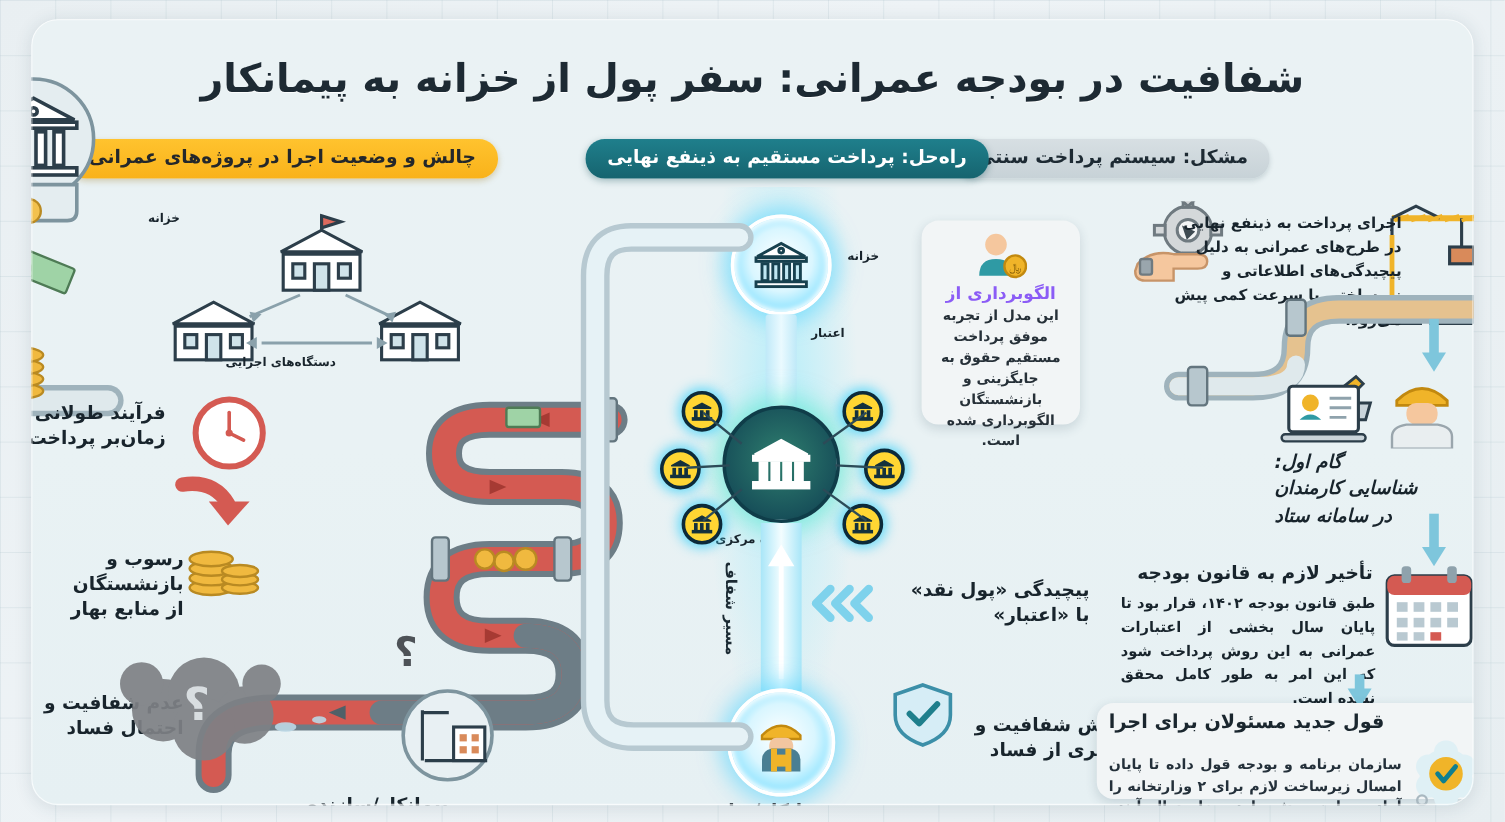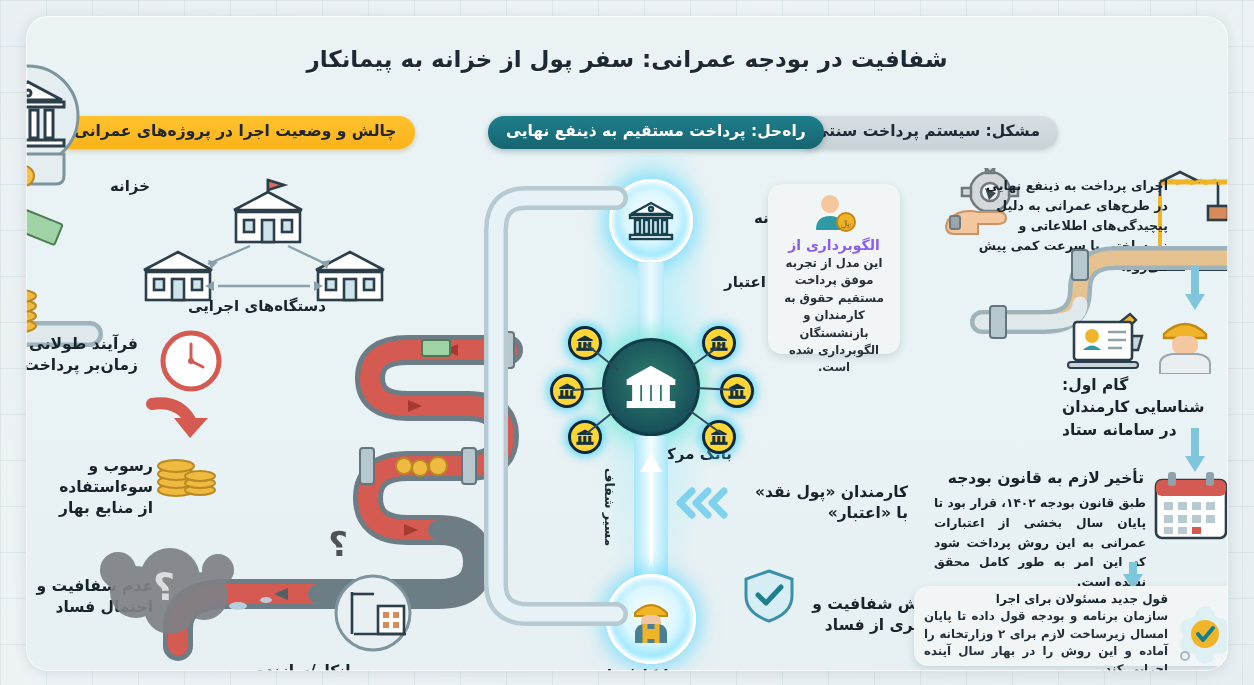--- a/index.html
+++ b/index.html
@@ -33,21 +33,21 @@
   }
   .card::after{
     content:""; position:absolute; inset:0; border-radius:22px;
     box-shadow: inset 0 0 0 1px rgba(255,255,255,.7);
     pointer-events:none;
   }
   
   .title {
     position: absolute; top: 30px; left: 0; right: 0;
     text-align: center;
-    font-size: 23px; font-weight: bold; color: #1d2a33;
+    font-size: 33px; font-weight: bold; color: #1d2a33;
     letter-spacing: -.2px;
     text-shadow: 0 1px 0 rgba(255,255,255,.8);
   }
   
   .badge {
     position: absolute;
     border-radius: 16px;
     font-size: 15.5px; font-weight: bold;
     padding: 6px 18px 8px;
     white-space: nowrap;
@@ -65,21 +65,21 @@
     box-shadow: 0 2px 6px rgba(20,80,90,.35);
   }
   .badge-yellow {
     background: linear-gradient(180deg,#ffc32e,#f9b21a);
     color: #23272b;
     box-shadow: 0 2px 5px rgba(150,110,10,.30);
   }
   
   .lbl { position: absolute; color: #18242c; font-weight: bold; line-height: 1.35; }
   .lbl.sm { font-size: 12.5px; }
-  .lbl.md { font-size: 15px; margin-left: 48px; }
+  .lbl.md { font-size: 10px; }
   .lbl.lg { font-size: 15.5px; }
   .lbl.c  { text-align: left; }
   .lbl.r  { text-align: right; }
 
   
   .infocard {
     position: absolute;
     background: #f2f5f6;
     border-radius: 14px;
     box-shadow: 0 3px 9px rgba(40,70,85,.16);
@@ -262,21 +262,21 @@
       <span>فرآیند طولانی و</span><br>
       <span>زمان‌بر پرداخت</span>
     </div>
 
     <svg style="position:absolute; right:1000px; top:370px;" width="90" height="60" viewBox="0 0 90 60">
       <path d="M14 18 Q40 14 52 34" fill="none" stroke="#d45a52" stroke-width="12" stroke-linecap="round"></path>
       <path d="M36 32 L70 32 L52 52 Z" fill="#d45a52"></path>
     </svg>
 
     <div class="lbl lg r" style="right:1075px; top:440px; width:160px;">
-      <span>رسوب و سوءاستفاده</span><br>
+      <span>رسوب و بازنشستگان</span><br>
       <span>از منابع بهار</span>
     </div>
 
     <svg style="position:absolute; right:1006px; top:424px;" width="70" height="60" viewBox="0 0 70 60">
       <g stroke="#b98a22" stroke-width="2" fill="#f0b93f">
         <ellipse cx="24" cy="50" rx="18" ry="6"></ellipse>
           <ellipse cx="24" cy="42" rx="18" ry="6"></ellipse>
         <ellipse cx="24" cy="34" rx="18" ry="6"></ellipse>
           <ellipse cx="24" cy="26" rx="18" ry="6"></ellipse>
         <ellipse cx="48" cy="50" rx="15" ry="5"></ellipse>
@@ -447,21 +447,21 @@
     <div class="vert-text" style="left:576px; top:452px;">مسیر شفاف</div>
 
     <svg style="position:absolute; left:648px; top:470px;" width="56" height="34" viewBox="0 0 56 34">
       <g fill="none" stroke="#7ed2ec" stroke-width="7" stroke-linecap="round" stroke-linejoin="round">
         <path d="M18 5 L6 17 L18 29"></path>
         <path d="M34 5 L22 17 L34 29"></path>
         <path d="M50 5 L38 17 L50 29"></path>
       </g>
     </svg>
     <div class="lbl lg r" style="left:712px; top:466px; width:170px;">
-      <span>کارمندان «پول نقد»</span><br>
+      <span>پیچیدگی «پول نقد»</span><br>
       <span>با «اعتبار»</span>
     </div>
 
     <div class="circle-node glow" style="left:580px; top:558px; width:90px; height:90px;">
       <svg width="52" height="52" viewBox="0 0 52 52">
         <path d="M10 20 Q26 4 42 20 L42 23 L10 23 Z" fill="#f0b429" stroke="#c2890f" stroke-width="2"></path>
         <rect x="16" y="22" width="20" height="14" rx="6" fill="#f2c6a0"></rect>
         <path d="M10 50 L10 40 Q10 33 18 31 L34 31 Q42 33 42 40 L42 50 Z" fill="#4a7f93"></path>
         <path d="M20 31 L20 50 M32 31 L32 50" stroke="#f0b429" stroke-width="5"></path>
         <rect x="20" y="36" width="12" height="10" fill="#f0b429"></rect>
@@ -484,21 +484,21 @@
     </svg>
 
     <div class="infocard" style="left:742px; top:168px; width:132px; height:170px;">
       <svg width="44" height="40" viewBox="0 0 44 40" style="display:block;margin:2px auto 3px;">
         <circle cx="18" cy="10" r="9" fill="#f5c79e"></circle>
         <path d="M4 36 Q4 22 18 22 Q32 22 32 36 Z" fill="#2f9aa4"></path>
         <circle cx="34" cy="28" r="9" fill="#f0b429" stroke="#c2890f" stroke-width="2"></circle>
         <text x="34" y="32" font-size="9" text-anchor="middle" fill="#7a5505" font-family="DejaVu Sans">﷼</text>
       </svg>
       <div class="h">الگوبرداری از</div>
-      <div class="b" style="text-align:center;">این مدل از تجربه موفق پرداخت مستقیم حقوق به کارمندان و بازنشستگان الگوبرداری شده است.</div>
+      <div class="b" style="text-align:center;">این مدل از تجربه موفق پرداخت مستقیم حقوق به جایگزینی و بازنشستگان الگوبرداری شده است.</div>
     </div>
 
     <svg style="position:absolute; left:1120px; top:150px;" width="110" height="110" viewBox="0 0 110 110">
       <g stroke="#2c3e4a" stroke-width="2.6" fill="none">
         <path d="M14 16 L100 16" stroke="#f0b429" stroke-width="5"></path>
         <path d="M14 16 L14 96"></path>
         <path d="M14 16 L34 6 L54 16"></path>
         <line x1="72" y1="16" x2="72" y2="40"></line>
         <rect x="62" y="40" width="20" height="14" fill="#d98a5a"></rect>
         <path d="M8 96 L22 96"></path>
@@ -563,21 +563,21 @@
           <path d="M42 16 L60 16 M42 24 L60 24 M42 32 L56 32"></path>
         </g>
       <rect x="2" y="46" width="70" height="6" rx="3" fill="#c9d4da" stroke="#2c3e4a" stroke-width="2"></rect>
     </svg>
     <svg style="position:absolute; left:1126px; top:296px;" width="66" height="62" viewBox="0 0 66 62">
       <path d="M12 22 Q33 2 54 22 L54 26 L12 26 Z" fill="#f0b429" stroke="#c2890f" stroke-width="2.4"></path>
       <rect x="20" y="24" width="26" height="18" rx="8" fill="#f5c79e"></rect>
       <path d="M8 62 L8 52 Q8 44 20 42 L46 42 Q58 44 58 52 L58 62 Z" fill="#e9eef0" stroke="#9aa6ad" stroke-width="2"></path>
     </svg>
 
-    <div class="lbl lg c" style="left:1036px; top:358px; width:180px; line-height:1.45;">
+    <div class="lbl lg c" style="left:1036px; top:358px; width:180px; line-height:1.45;font-style:italic;">
       <span>گام اول:</span><br>
       <span>شناسایی کارمندان</span><br>
       <span>در سامانه ستاد</span>
     </div>
 
     <svg style="position:absolute; left:1158px; top:412px;" width="22" height="46" viewBox="0 0 22 46">
       <rect x="7" y="0" width="8" height="30" fill="#7ec6dc"></rect>
       <path d="M1 28 L21 28 L11 44 Z" fill="#7ec6dc"></path>
     </svg>
 
@@ -619,20 +619,20 @@
             <circle cx="14" cy="38" r="10"></circle>
               <circle cx="44" cy="38" r="10"></circle>
             <circle cx="29" cy="10" r="10"></circle>
               <circle cx="29" cy="48" r="10"></circle>
           </g>
           <circle cx="29" cy="28" r="14" fill="#f0b429"></circle>
           <path d="M22 28 L27 34 L37 22" fill="none" stroke="#0f7f8f" stroke-width="4" stroke-linecap="round" stroke-linejoin="round"></path>
           <circle cx="9" cy="50" r="4" fill="none" stroke="#a9b8c0" stroke-width="2"></circle>
         </svg>
         <div style="flex:1 1 auto;">
-          <div style="font-weight:bold; font-size:12px; color:#1a262e; text-align:right; margin-bottom:2px;">قول جدید مسئولان برای اجرا</div>
+          <div style="font-weight:bold; font-size:16px; color:#1a262e; text-align:left; margin-bottom:18px;">قول جدید مسئولان برای اجرا</div>
           <div style="font-size:11.8px; font-weight:bold; color:#24303a; line-height:1.5; text-align:justify;">سازمان برنامه و بودجه قول داده تا پایان امسال زیرساخت لازم برای ۲ وزارتخانه را آماده و این روش را در بهار سال آینده اجرایی کند.</div>
         </div>
       </div>
     </div>
 
   </div>
 </div>
 
 </body></html>

